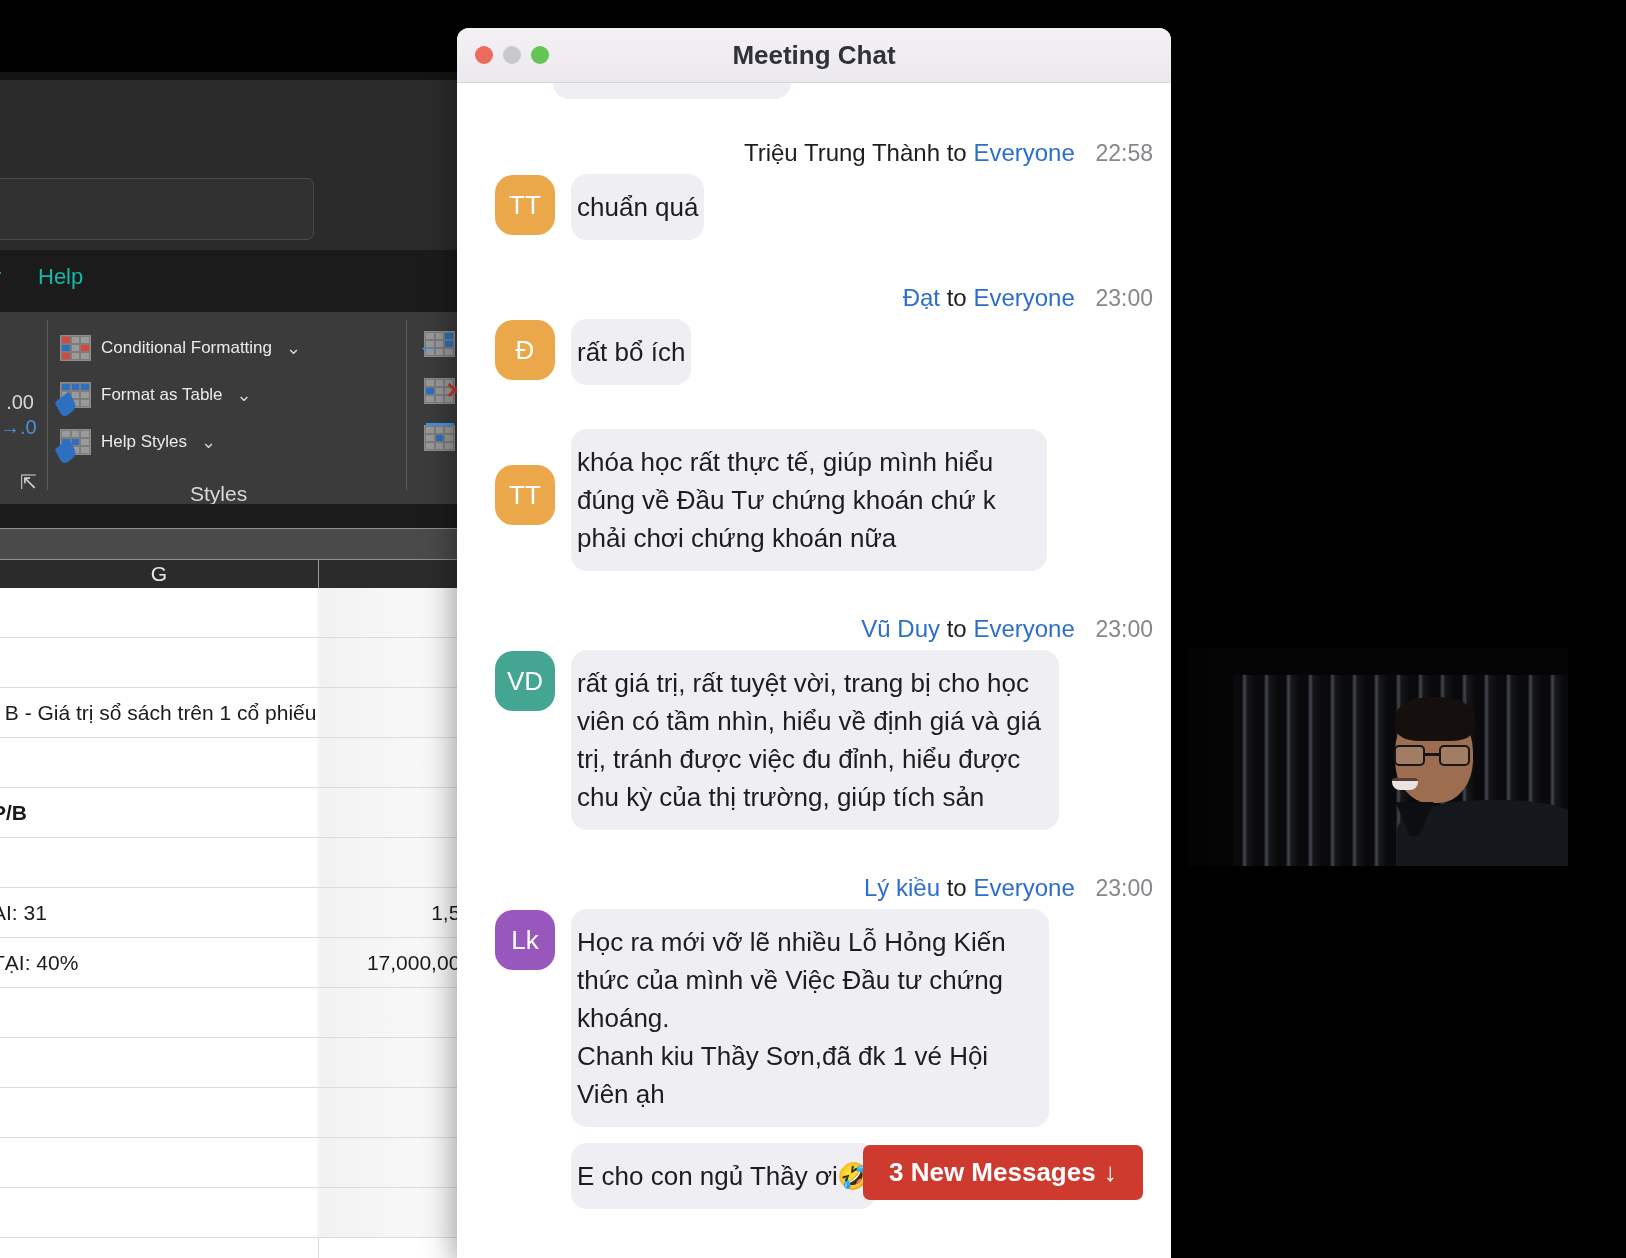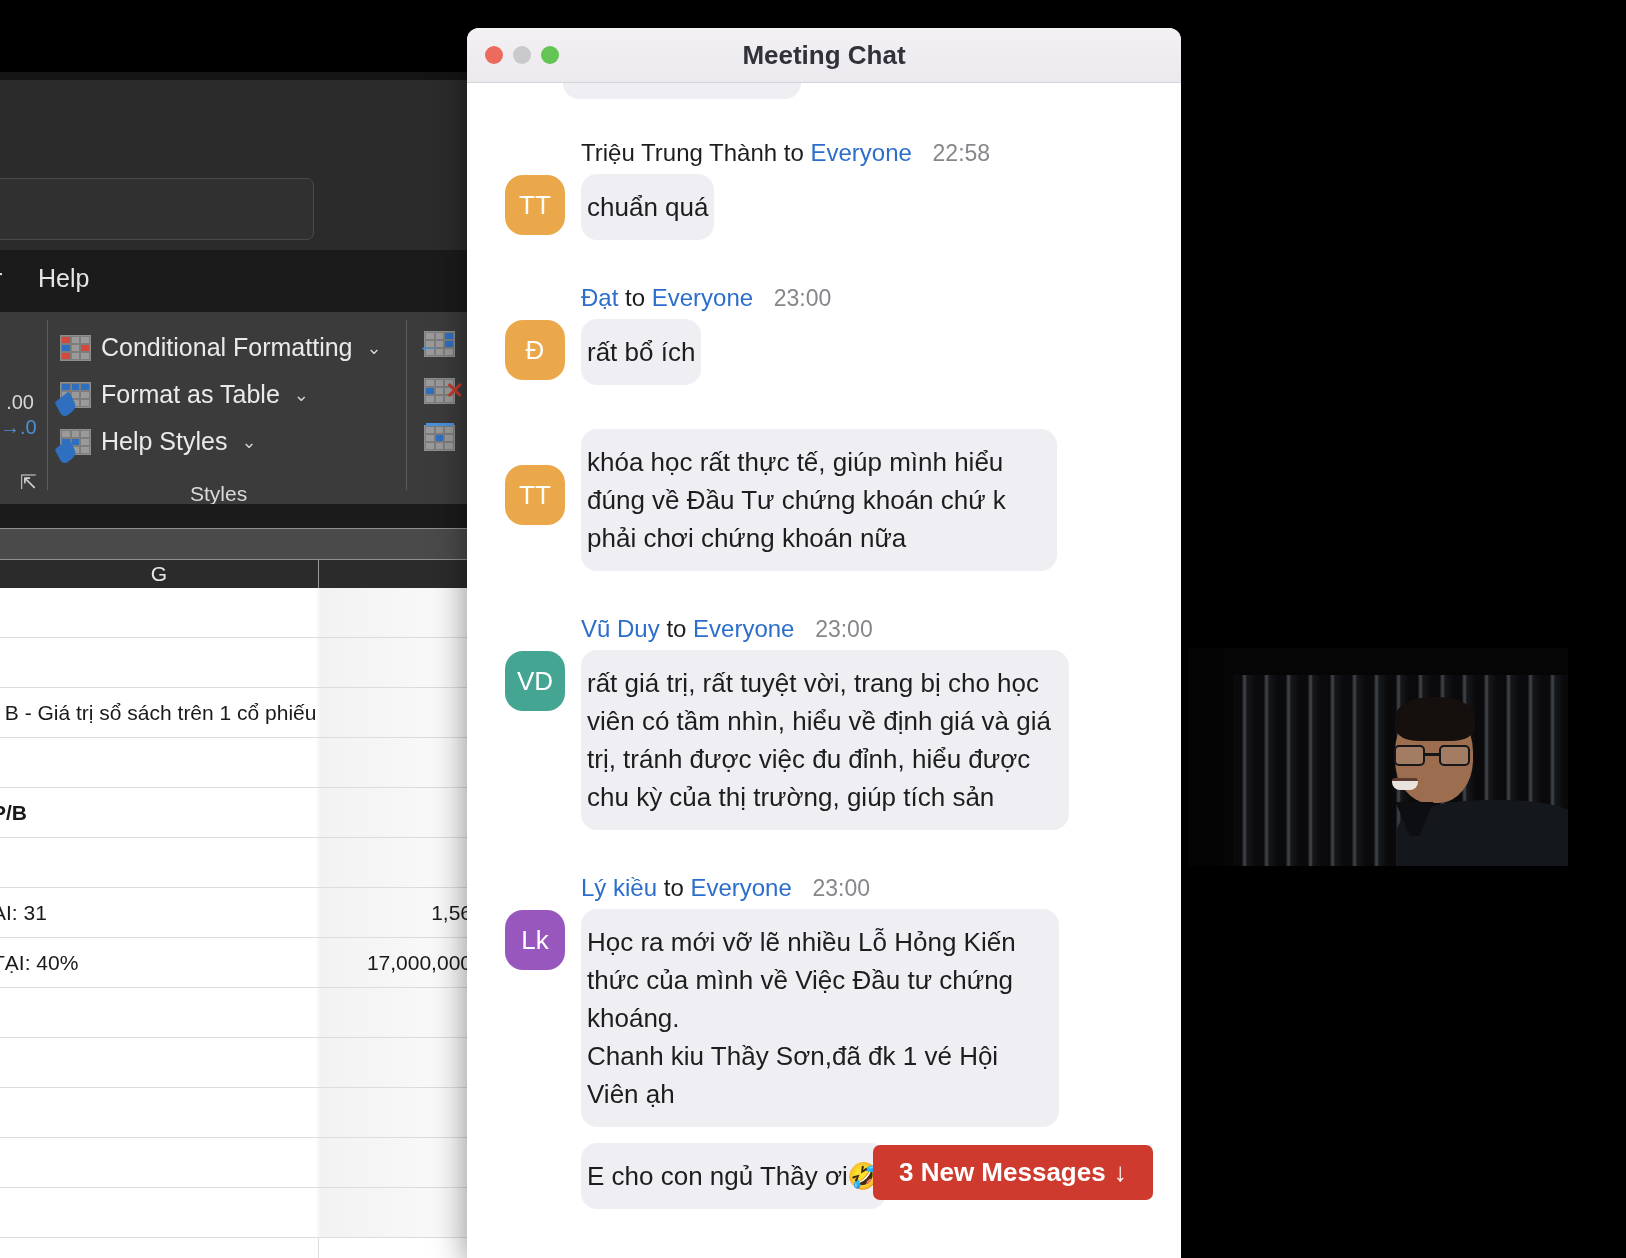--- a/index.html
+++ b/index.html
@@ -47,22 +47,22 @@
   }
 
   .excel-menubar {
     position: absolute;
     left: 0; top: 178px;
     width: 478px; height: 62px;
     background: #1b1b1b;
   }
   .excel-menu-item {
     position: absolute;
-    color: #e5e5e5;
-    font-size: 25px;
+    color: #14b8a6;
+    font-size: 22px;
     top: 14px;
   }
   .menu-r { left: -6px; }
   .menu-help { left: 38px; }
 
   .excel-ribbon {
     position: absolute;
     left: 0; top: 240px;
     width: 478px; height: 192px;
     background: #3b3b3b;
@@ -103,21 +103,21 @@
     width: 340px;
   }
   .style-row {
     display: flex;
     align-items: center;
     height: 47px;
     gap: 10px;
   }
   .style-label {
     color: #eaeaea;
-    font-size: 25px;
+    font-size: 17px;
     white-space: nowrap;
   }
   .chev {
     color: #d5d5d5;
     font-size: 18px;
     margin-left: 4px;
   }
   .styles-caption {
     position: absolute;
     left: 130px; top: 158px;
@@ -339,21 +339,21 @@
     left: 50%; bottom: 30px;
     transform: translateX(-5px);
     width: 38px; height: 34px;
     background: #0c0e11;
     clip-path: polygon(0 0, 100% 0, 62% 100%, 38% 100%);
   }
 
   
   #chat-window {
     position: absolute;
-    left: 467px; top: 28px;
+    left: 457px; top: 28px;
     width: 714px;
     height: 1230px;
     background: #ffffff;
     border-radius: 12px 12px 0 0;
     overflow: hidden;
     box-shadow: 0 6px 34px rgba(0,0,0,0.45);
   }
 
   .chat-titlebar {
     position: relative;
@@ -403,20 +403,21 @@
   .msg {
     position: relative;
     padding-left: 96px;
     margin-top: 28px;
   }
   .msg-head {
     font-size: 24px;
     color: #1d1d1f;
     margin-bottom: 7px;
     white-space: nowrap;
+    text-align: right;
   }
   .sender { color: #1d1d1f; }
   .sender.link { color: #2c6ecb; }
   .to-word { color: #1d1d1f; }
   .everyone { color: #2c6ecb; }
   .timestamp {
     color: #86868b;
     margin-left: 14px;
     font-size: 23px;
   }

